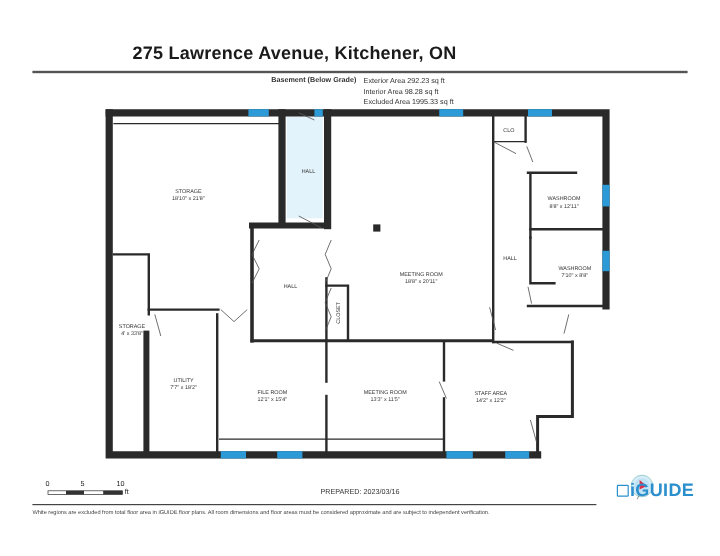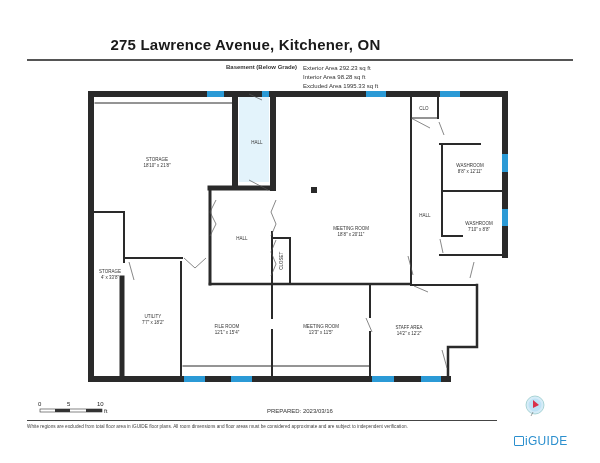--- a/index.html
+++ b/index.html
@@ -7,21 +7,21 @@
   .title{position:absolute;top:36px;left:0;width:491px;text-align:center;font-size:15px;font-weight:bold;letter-spacing:0.2px;color:#1a1a1a;}
   .hr-top{position:absolute;top:59px;left:27px;width:546px;height:2px;background:#555;}
   .level{position:absolute;top:64px;left:226px;font-size:6px;font-weight:bold;color:#333;}
   .areas{position:absolute;top:64px;left:303px;font-size:6px;color:#333;line-height:9px;}
   svg.plan{position:absolute;left:0;top:0;}
   .lbl{position:absolute;font-size:4.5px;color:#333;text-align:center;line-height:5.5px;white-space:nowrap;transform:translateX(-50%);}
   .lbl.vert{transform:translateX(-50%) rotate(-90deg);}
   .prepared{position:absolute;left:0;width:600px;top:418px;text-align:center;font-size:6px;color:#333;}
   .hr-bot{position:absolute;top:420px;left:27px;width:470px;height:1px;background:#444;}
   .disclaimer{position:absolute;top:424px;left:27px;font-size:4.7px;color:#444;}
-  .brand{position:absolute;left:514px;top:434px;font-size:12px;color:#2b8fce;font-weight:normal;letter-spacing:0.3px;}
+  .brand{position:absolute;left:514px;top:400px;font-size:15px;color:#2b8fce;font-weight:bold;letter-spacing:0.3px;}
   .compass{position:absolute;left:524px;top:395px;width:22px;height:22px;}
 </style>
 </head>
 <body>
 
 <div class="title">275 Lawrence Avenue, Kitchener, ON</div>
 <div class="hr-top"></div>
 <div class="level">Basement (Below Grade)</div>
 <div class="areas">
   <div>Exterior Area 292.23 sq ft</div>

